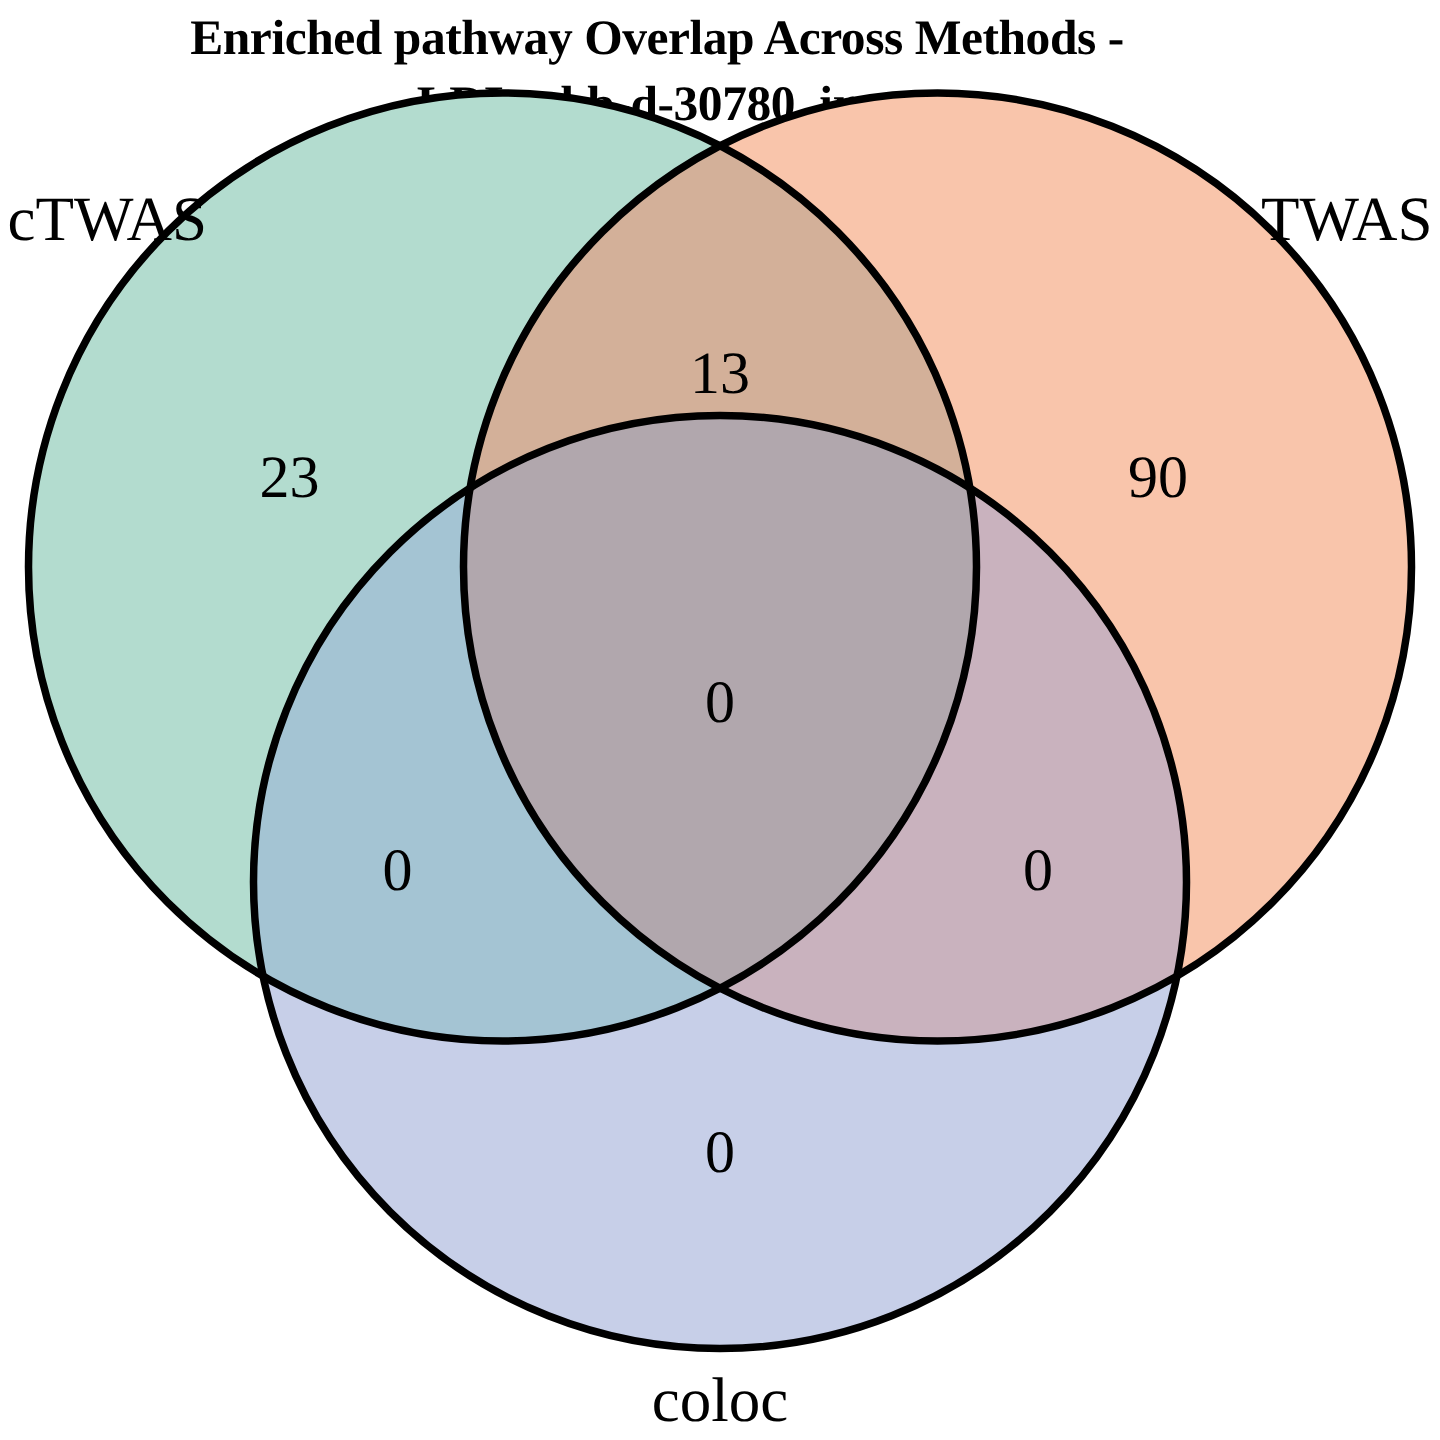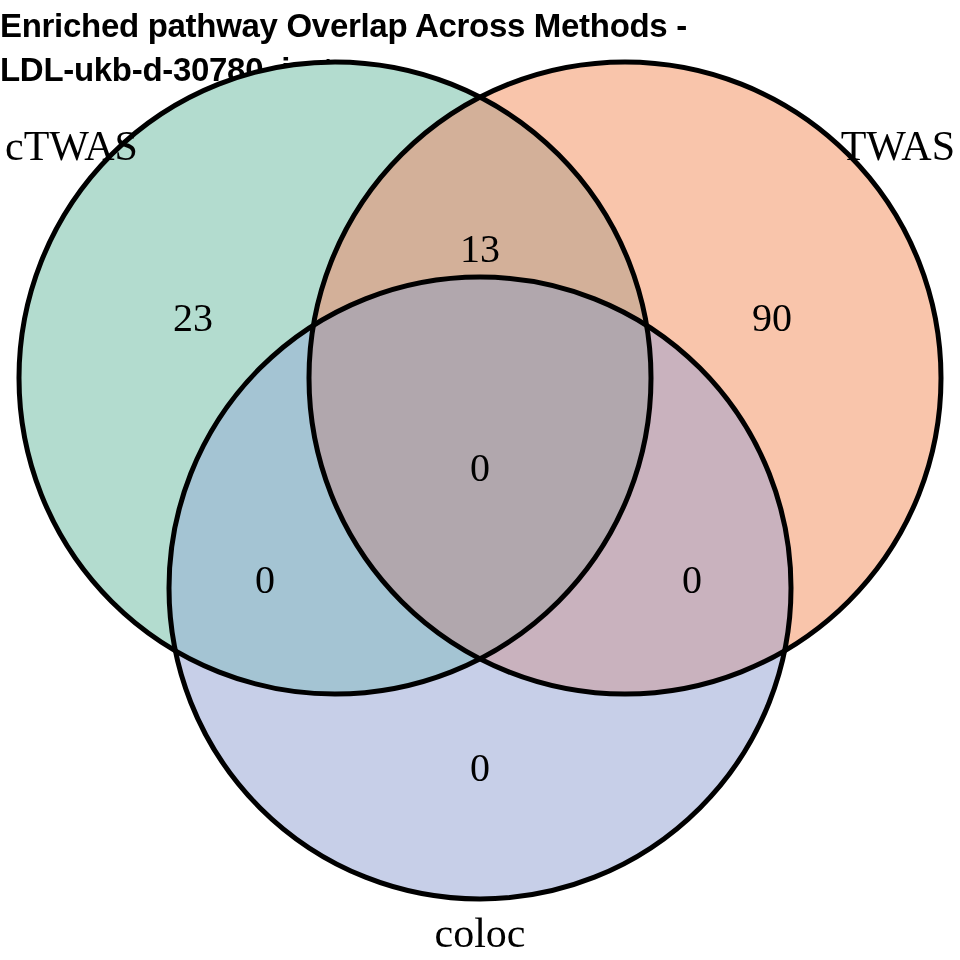--- a/index.html
+++ b/index.html
@@ -17,22 +17,22 @@
     position: relative;
     width: 960px;
     height: 960px;
     background: #ffffff;
   }
   .title-block {
     position: absolute;
     top: 0;
     left: 0;
     width: 876px;
-    text-align: left;
-    font-family: Liberation Sans, sans-serif;
+    text-align: center;
+    font-family: Liberation Serif, serif;
     font-weight: bold;
     font-size: 33px;
     line-height: 44px;
     color: #000000;
     letter-spacing: -0.3px;
     padding-top: 4px;
     box-sizing: border-box;
   }
   .title-line {
     display: block;

